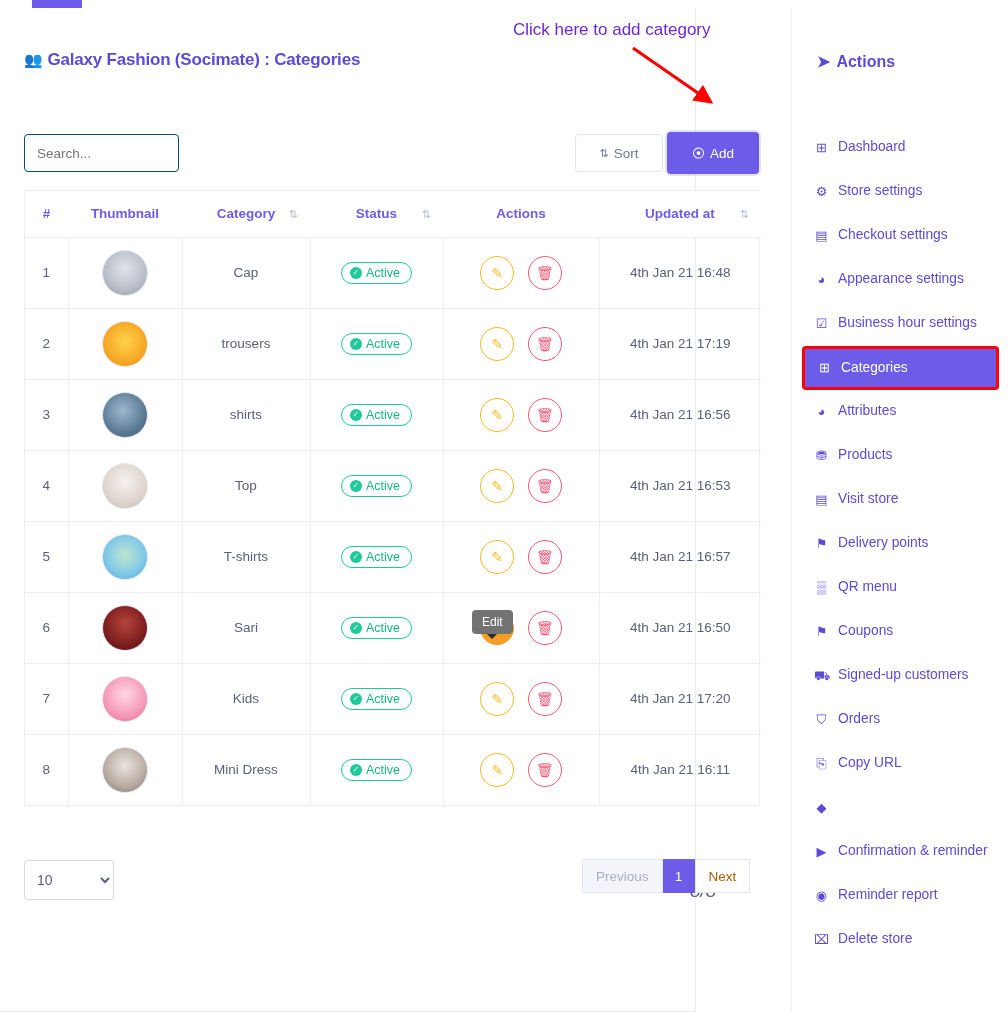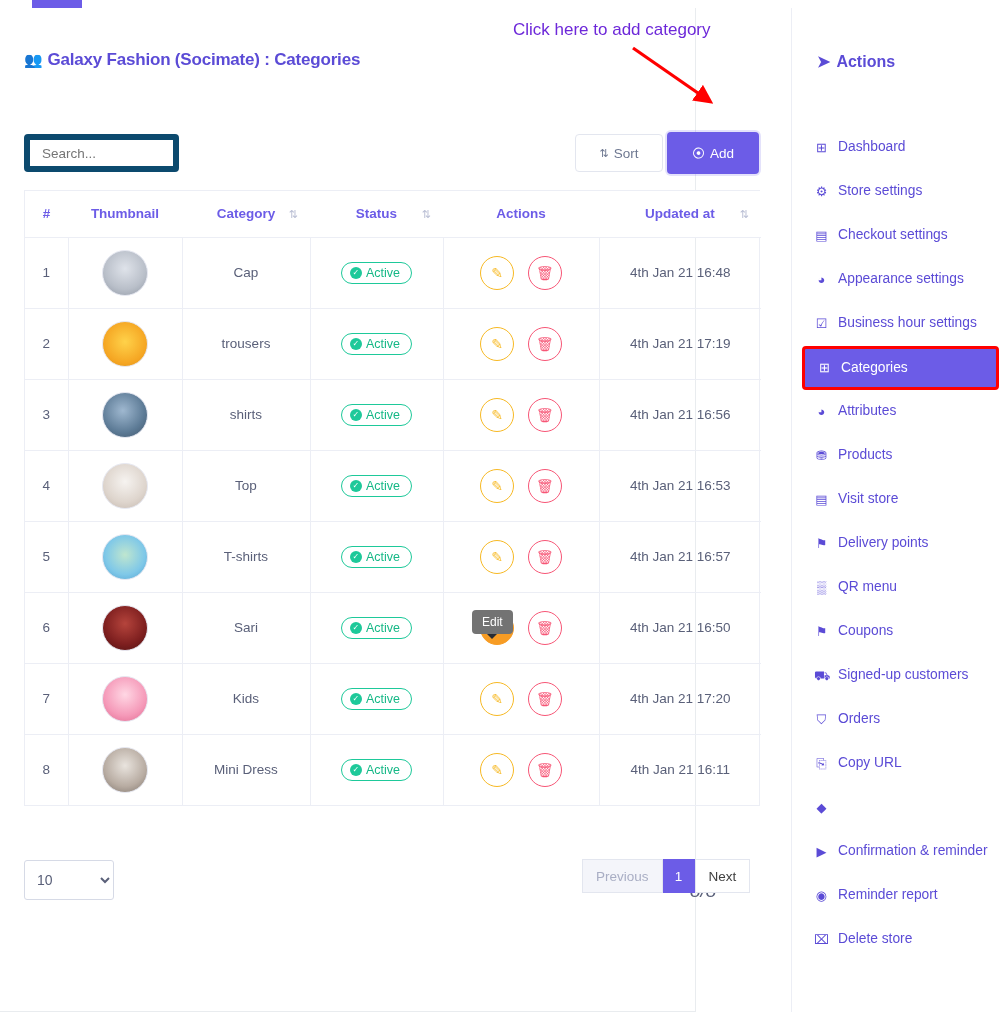--- a/index.html
+++ b/index.html
@@ -41,21 +41,21 @@
     font-size: 17px; color: #6d28d9; font-weight: normal;
     white-space: nowrap;
   }
   .annot-arrow {
     position: absolute; left: 630px; top: 45px; width: 100px; height: 70px;
   }
 
   
   .search-input {
     position: absolute; left: 24px; top: 126px; width: 155px; height: 38px;
-    border: 6px solid #0c4a6e; border-radius: 4px;
+    border: 1px solid #0c4a6e; border-radius: 4px;
     padding: 0 12px; font-size: 13.5px; color: #9aa0b9;
     background: #fff; outline: none;
     font-family: "Liberation Sans", sans-serif;
   }
   .btn-sort {
     position: absolute; left: 575px; top: 126px; width: 88px; height: 38px;
     border: 1px solid #e3e6ef; border-radius: 4px; background: #fff;
     color: #6e7891; font-size: 13.5px; cursor: pointer;
     display: flex; align-items: center; justify-content: center; gap: 5px;
   }
@@ -153,21 +153,21 @@
     font-size: 19px; color: #5a6079; font-style: italic;
   }
   .pager { position: absolute; left: 582px; top: 851px; display: flex; }
   .pager .pg {
     height: 34px; min-width: 42px; padding: 0 13px;
     display: flex; align-items: center; justify-content: center;
     font-size: 13.5px; border: 1px solid #e3e6ef;
     background: #f4f5fa; color: #a9aec4; cursor: pointer;
   }
   .pager .pg.num { background: #6c5ce7; color: #fff; border-color: #6c5ce7; min-width: 32px; padding: 0 11px; }
-  .pager .pg.next { color: #404040; background: #fff; justify-content: flex-end; }
+  .pager .pg.next { color: #a16207; background: #fff; justify-content: flex-end; }
 
   
   .sidebar {
     position: absolute; left: 791px; top: 8px; width: 217px; height: 1004px;
     background: #ffffff;
     border-left: 1px solid #eceef5;
   }
   .sb-title {
     position: absolute; left: 25px; top: 44px;
     font-size: 16px; font-weight: bold; color: #5b4bd6;

